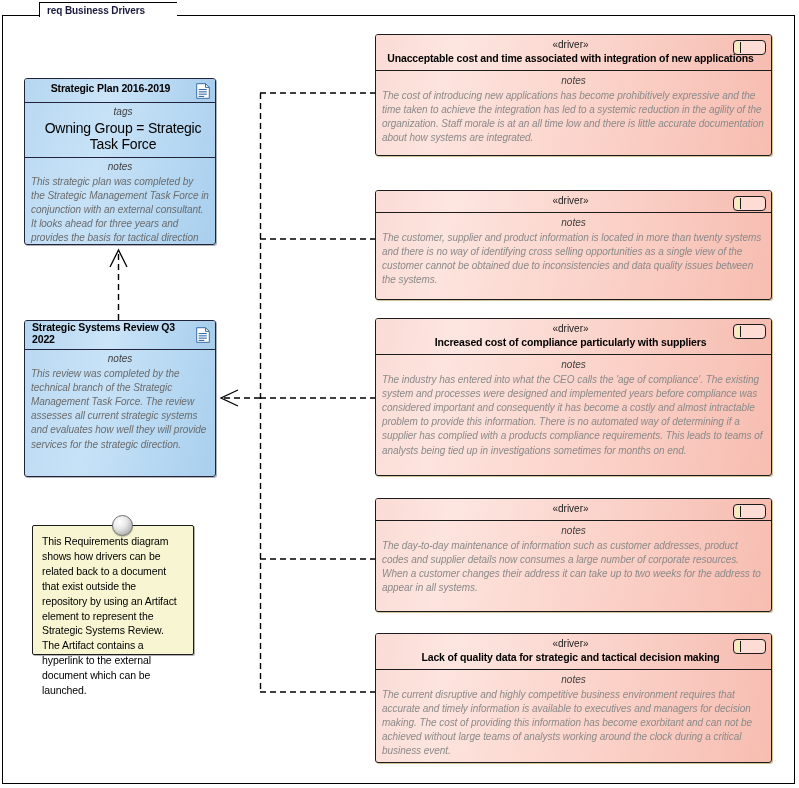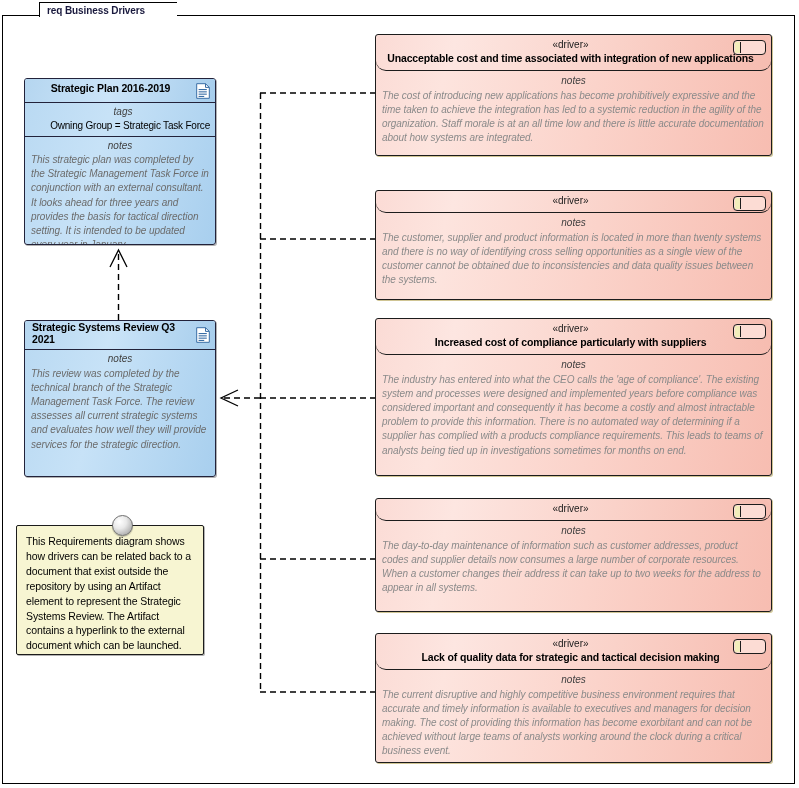--- a/index.html
+++ b/index.html
@@ -105,22 +105,22 @@
     display:block;
     text-align:center;
     font-size:10px;
     font-style:italic;
     color:#404040;
     line-height:1.25;
     margin-bottom:1px;
   }
   .tags-line{
     display:block;
-    text-align:right;
-    font-size:10px;
+    text-align:center;
+    font-size:14px;
     color:#000;
     line-height:1.2;
     letter-spacing:-0.2px;
   }
   .notes-body{
     display:block;
     font-size:10px;
     font-style:italic;
     color:#6b6b6b;
     line-height:1.42;
@@ -141,21 +141,20 @@
   .driver{
     background:linear-gradient(100deg,#fbdcd6 0%,#fde4de 18%,#fbd3ca 55%,#f7bdb1 100%);
     border:1px solid #1c1c1c;
     box-shadow:1px 1px 0 rgba(170,150,60,0.55);
   }
   .driver .hdr{
     border-bottom:1px solid #1c1c1c;
     padding:4px 12px 5px 6px;
     position:relative;
     background:linear-gradient(100deg,#fbdbd5 0%,#fde6e1 20%,#fad2c9 60%,#f6bcb0 100%);
-    border-radius:10px;
   }
   .driver .stereo{
     display:block;
     text-align:center;
     font-size:10px;
     color:#1a1a1a;
     line-height:1.2;
   }
   .driver .name{
     display:block;
@@ -278,39 +277,39 @@
       <span class="tags-line">Owning Group = Strategic Task Force</span>
     </div>
     <div class="section notes-wrap">
       <span class="sec-title">notes</span>
       <span class="notes-body">This strategic plan was completed by the Strategic Management Task Force in conjunction with an external consultant. It looks ahead for three years and provides the basis for tactical direction setting. It is intended to be updated every year in January.</span>
     </div>
   </div>
 
   <div class="el artifact" style="left:24px; top:320px; width:192px; height:157px;">
     <div class="hdr">
-      <span class="name" style="width:100%; text-align:left;">Strategic Systems Review Q3 2021</span>
+      <span class="name" style="width:100%; text-align:left;">Strategic Systems Review Q3 2022</span>
       <span class="doc-icon">
         <svg viewBox="0 0 14 16" width="14" height="16">
           <path d="M0.7,0.7 H9.5 L13.3,4.4 V15.3 H0.7 Z" fill="#ffffff" stroke="#3a6ea5" stroke-width="1"></path>
           <path d="M9.5,0.7 V4.4 H13.3" fill="none" stroke="#3a6ea5" stroke-width="1"></path>
           <rect x="2.6" y="6.0" width="8.2" height="1.1" fill="#3a6ea5"></rect>
           <rect x="2.6" y="8.3" width="8.2" height="1.1" fill="#3a6ea5"></rect>
           <rect x="2.6" y="10.6" width="8.2" height="1.1" fill="#3a6ea5"></rect>
           <rect x="2.6" y="12.9" width="5.6" height="1.1" fill="#3a6ea5"></rect>
         </svg>
       </span>
     </div>
     <div class="section notes-wrap">
       <span class="sec-title">notes</span>
       <span class="notes-body">This review was completed by the technical branch of the Strategic Management Task Force. The review assesses all current strategic systems and evaluates how well they will provide services for the strategic direction.</span>
     </div>
   </div>
 
-  <div class="note" style="left:16px; top:525px; width:188px; height:130px;">
+  <div class="note" style="left:32px; top:525px; width:162px; height:130px;">
     <span class="note-text">This Requirements diagram shows how drivers can be related back to a document that exist outside the repository by using an Artifact element to represent the Strategic Systems Review. The Artifact contains a hyperlink to the external document which can be launched.</span>
   </div>
   <div class="note-anchor" style="left:112px; top:515px;"></div>
 
   <div class="el driver" style="left:375px; top:34px; width:397px; height:122px;">
     <div class="hdr">
       <span class="stereo">«driver»</span>
       <span class="name">Unacceptable cost and time associated with integration of new applications</span>
       <span class="drv-icon">
           <span class="knob"></span>

